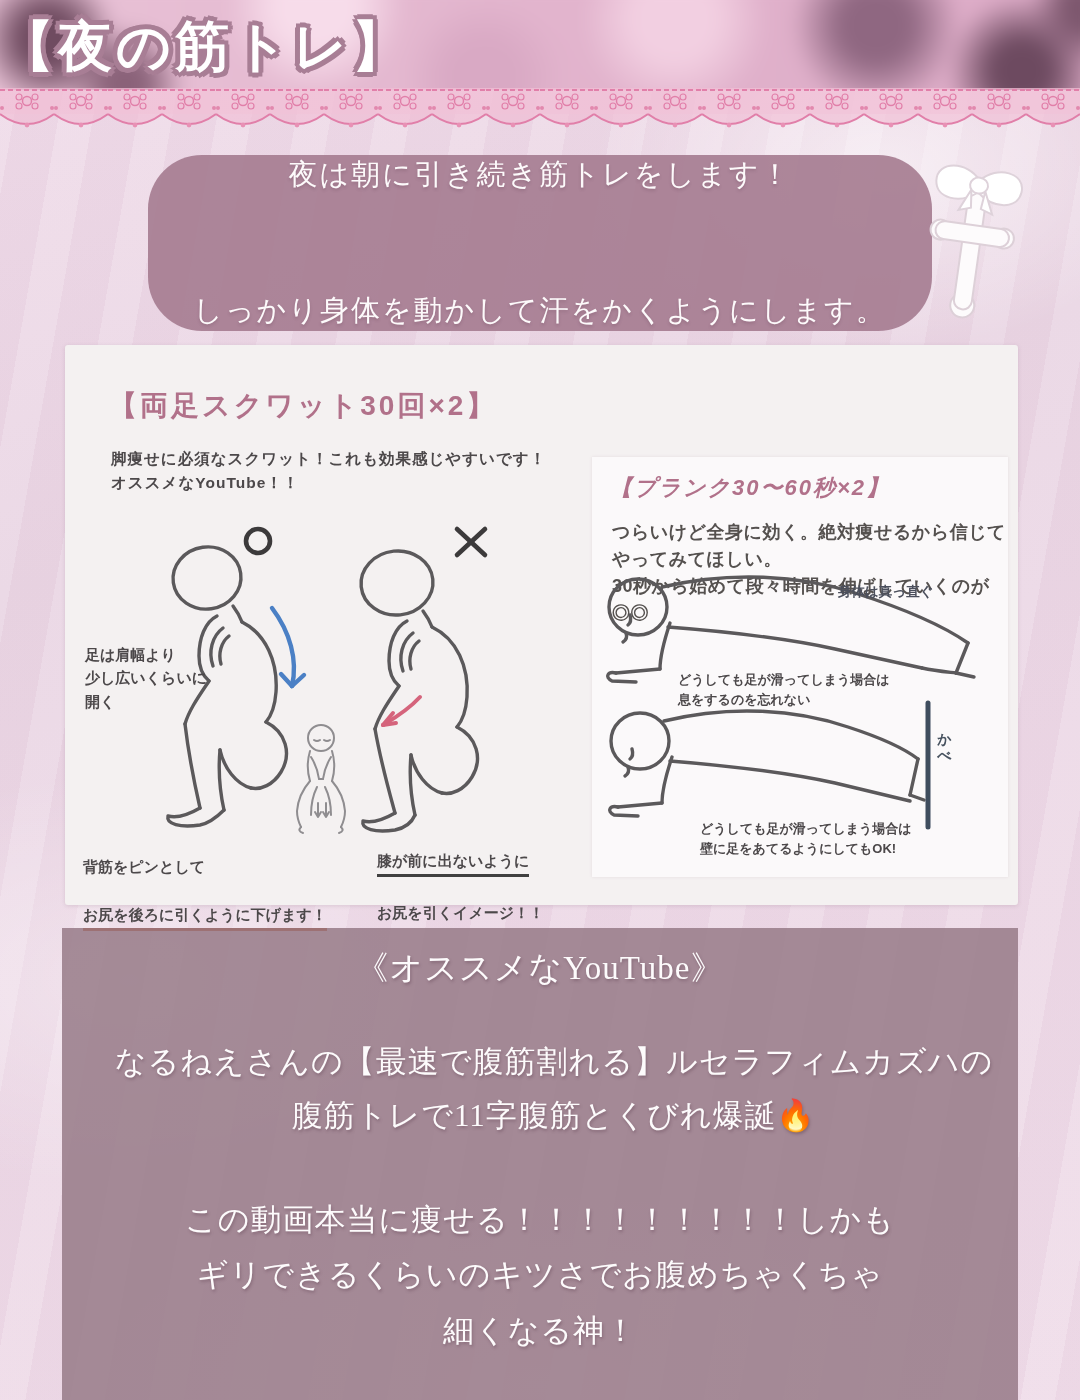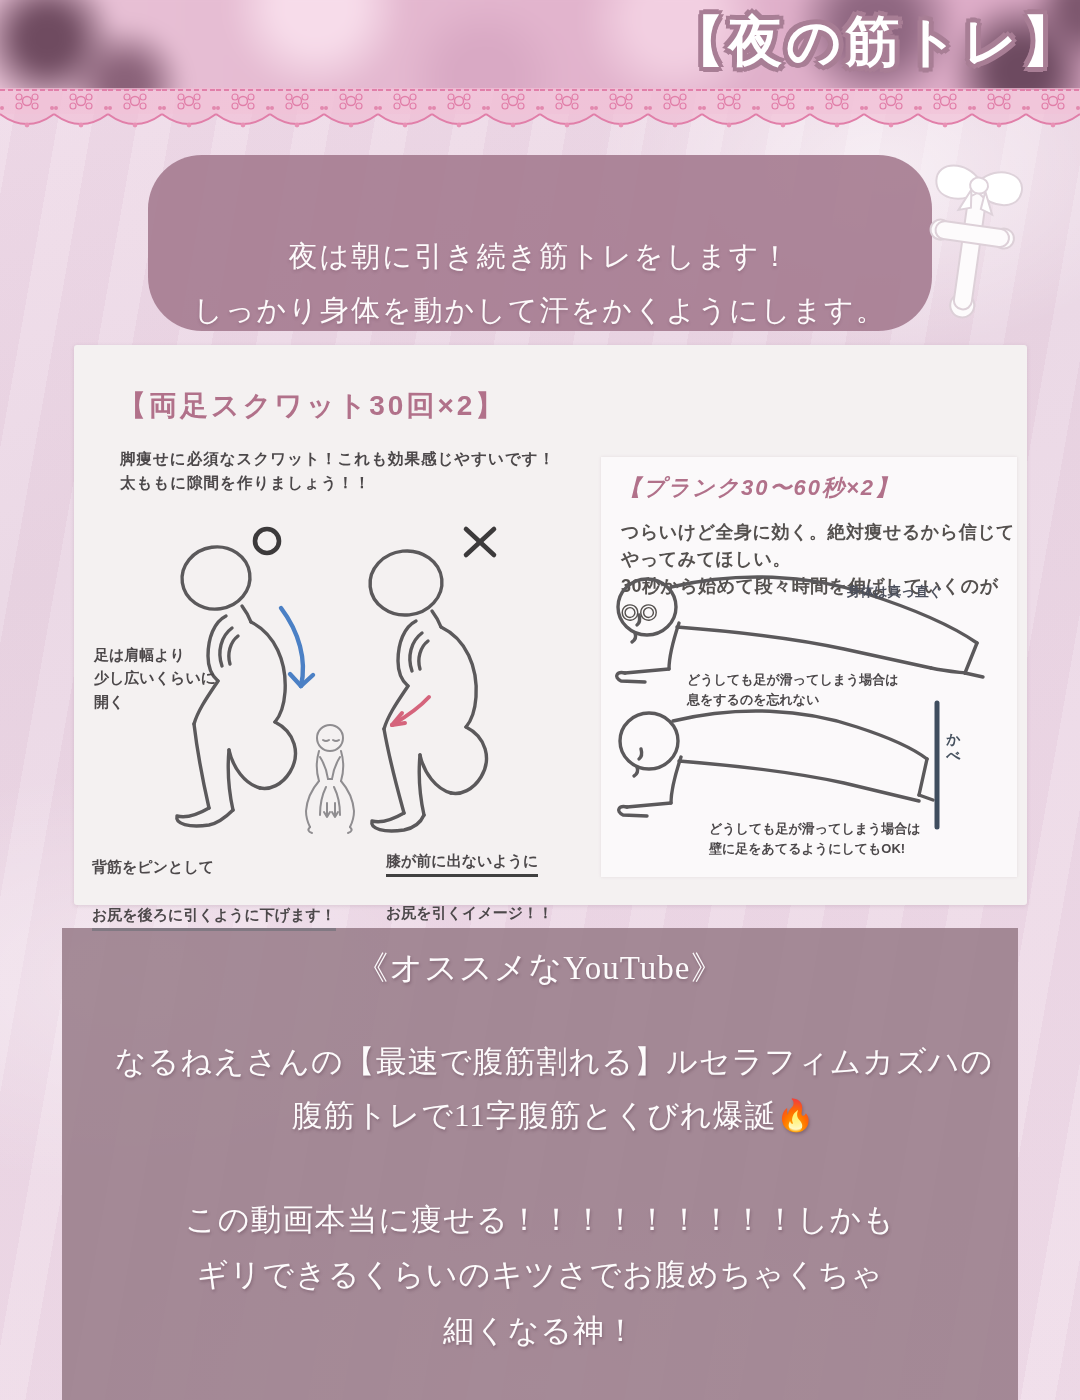--- a/index.html
+++ b/index.html
@@ -23,54 +23,54 @@
       radial-gradient(circle at 6% 45%, #6f4b60 0 26px, transparent 70px),
       radial-gradient(circle at 13% 80%, #8a6279 0 20px, transparent 60px),
       radial-gradient(circle at 30% 20%, #f7dcea 0 40px, transparent 90px),
       radial-gradient(circle at 45% 75%, #d9a9c4 0 35px, transparent 80px),
       radial-gradient(circle at 62% 30%, #f2cfe1 0 40px, transparent 95px),
       radial-gradient(circle at 80% 35%, #8f6781 0 34px, transparent 85px),
       radial-gradient(circle at 93% 70%, #6d4a60 0 28px, transparent 75px),
       radial-gradient(circle at 99% 20%, #7d576e 0 24px, transparent 60px),
       linear-gradient(90deg,#e9c3d7,#e2b4cd 50%,#dcaac6);
     filter:blur(9px); }
-  .header-title{ position:relative; z-index:2; width:100%; text-align:right; line-height:92px;
-    font-family:Liberation Mono, monospace; font-weight:bold; font-size:54px; letter-spacing:4px;
+  .header-title{ position:relative; z-index:2; width:100%; text-align:left; line-height:92px;
+    font-family:Liberation Sans, sans-serif; font-weight:bold; font-size:54px; letter-spacing:4px;
     color:#ffffff;
     text-shadow:
       -4px -4px 0 #a87e95, 0 -5px 0 #a87e95, 4px -4px 0 #a87e95,
       -5px 0 0 #a87e95, 5px 0 0 #a87e95,
       -4px 4px 0 #a87e95, 0 5px 0 #a87e95, 4px 4px 0 #a87e95,
       -3px -3px 0 #a87e95, 3px 3px 0 #a87e95, 3px -3px 0 #a87e95, -3px 3px 0 #a87e95; }
 
   .lace{ position:absolute; left:0; top:88px; }
 
   
   .intro-box{ position:absolute; left:148px; top:155px; width:784px; height:176px;
     background:rgba(166,125,145,0.92); border-radius:54px;
-    display:flex; flex-direction:column; justify-content:flex-end; align-items:center; gap:14px; }
+    display:flex; flex-direction:column; justify-content:space-between; align-items:center; gap:14px; }
   .intro-box p{ font-family:"Liberation Serif","DejaVu Serif",serif; color:#fdfafb;
     font-size:29px; letter-spacing:2px; text-shadow:0 2px 3px rgba(90,55,75,0.25); }
 
   .cross-deco{ position:absolute; left:912px; top:158px; }
 
   
   .card{ position:absolute; left:65px; top:345px; width:953px; height:560px;
-    background:#f4f1f1; border-radius:3px; box-shadow:0 1px 4px rgba(120,90,110,0.18);margin-left:9px; }
+    background:#f4f1f1; border-radius:3px; box-shadow:0 1px 4px rgba(120,90,110,0.18); }
 
   .squat-title{ position:absolute; left:44px; top:42px; font-size:28px; font-weight:bold;
     color:#b1718a; letter-spacing:3px; }
   .squat-desc{ position:absolute; left:46px; top:102px; font-size:15.5px; line-height:1.55;
     color:#4c484a; letter-spacing:1px; white-space:pre-line; font-weight:bold; }
 
   .note{ color:#4c484a; font-weight:bold; white-space:pre-line; position:absolute; }
   .note-stance{ left:20px; top:298px; font-size:15px; line-height:1.55; }
   .note-good{ left:18px; top:486px; font-size:15px; line-height:1.6; }
   .note-bad{ left:312px; top:480px; font-size:15px; line-height:1.6; }
-  .u-blue{ display:inline-block; border-bottom:3px solid #0f766e; padding-bottom:1px; }
+  .u-blue{ display:inline-block; border-bottom:3px solid #c2410c; padding-bottom:1px; }
   .u-red{ display:inline-block; border-bottom:3px solid #404040; padding-bottom:1px; }
 
   .fig{ position:absolute; }
   .fig-squat-good{ left:65px; top:175px; }
   .fig-squat-small{ left:228px; top:378px; }
   .fig-squat-bad{ left:280px; top:180px; }
 
   
   .plank-panel{ position:absolute; left:527px; top:112px; width:416px; height:420px;
     background:#fbf9fa; box-shadow:0 0 3px rgba(140,110,125,0.15); }
@@ -149,21 +149,21 @@
       <path d="M66 32 L76 54 L64 50 Z"></path>
       <ellipse cx="59" cy="27" rx="9" ry="8"></ellipse>
     </g>
   </g>
 </svg>
 
 <div class="card">
 
   <div class="squat-title">【両足スクワット30回×2】</div>
   <div class="squat-desc">脚痩せに必須なスクワット！これも効果感じやすいです！
-太ももに隙間を作りましょう！！</div>
+オススメなYouTube！！</div>
 
   <svg class="fig fig-squat-good" width="210" height="330" viewBox="0 0 210 330">
     <circle class="mark" cx="128" cy="21" r="12"></circle>
     <g class="sketch">
       <ellipse cx="77" cy="58" rx="34" ry="31" transform="rotate(-8 77 58)"></ellipse>
       <path d="M103,86 Q109,94 112,102"></path>
       <path d="M112,102 C136,114 148,142 146,172 C145,186 141,196 136,202"></path>
       <path d="M136,202 C156,212 162,234 151,252 C143,265 131,270 121,268"></path>
       <path d="M87,96 C75,102 69,118 69,136 C69,148 73,156 79,161"></path>
       <path d="M93,108 C82,116 78,132 83,146"></path>

